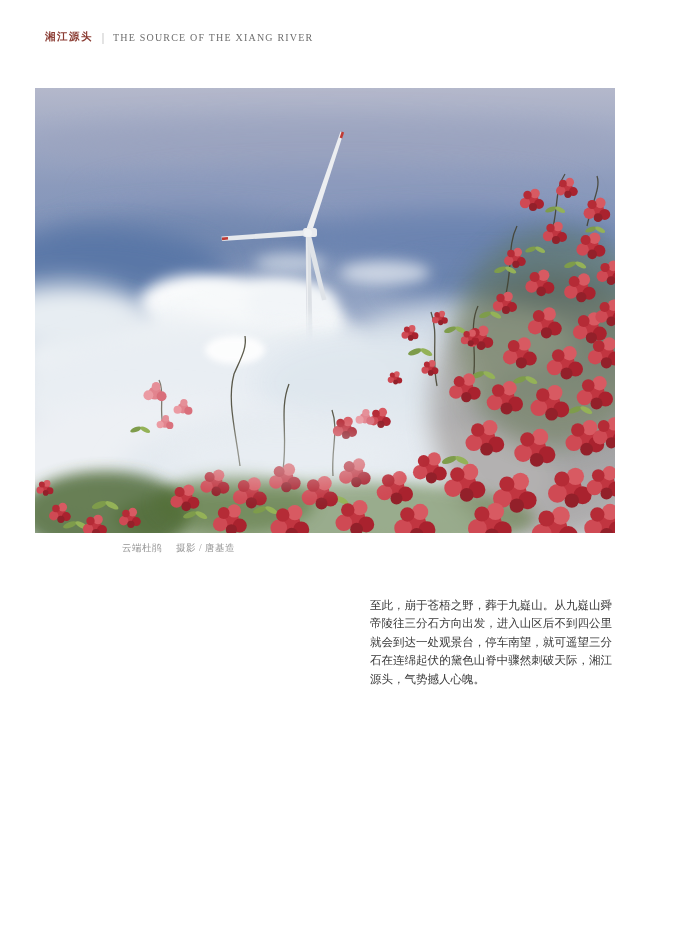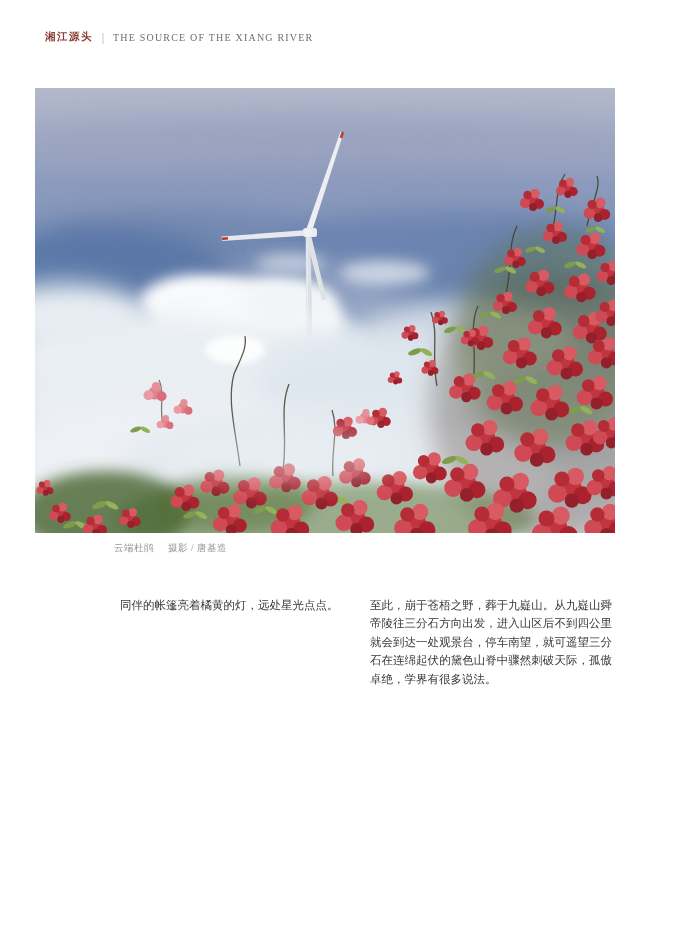--- a/index.html
+++ b/index.html
@@ -10,21 +10,21 @@
   .header{position:absolute;left:45px;top:30px;display:flex;align-items:center;}
   .h-cn{font-size:10.5px;font-weight:bold;color:#8a3b32;letter-spacing:1.5px;}
   .h-sep{color:#9a9a9a;font-size:10px;margin:0 9px;transform:scaleY(1.15);}
   .h-en{font-size:10px;color:#6e6e6e;letter-spacing:1.2px;font-family:"Liberation Serif",serif;}
 
   
   .photo{position:absolute;left:35px;top:88px;width:580px;height:445px;overflow:hidden;background:#9aa7c2;}
   .photo svg{display:block;}
 
   
-  .caption{position:absolute;left:114px;top:542px;font-size:9.5px;color:#949494;letter-spacing:.5px;}
+  .caption{position:absolute;left:122px;top:542px;font-size:9.5px;color:#949494;letter-spacing:.5px;}
   .cap-credit{margin-left:14px;}
 
   
   .columns{position:absolute;left:120px;top:596px;width:492px;display:flex;gap:8px;}
   .col{width:242px;font-size:11.5px;line-height:18.4px;color:#383838;text-align:justify;text-justify:inter-ideograph;}
   .col p{margin:0;}
   p.indent{text-indent:2em;}
 
   
   .foot-rule{position:absolute;left:35px;top:868px;width:580px;height:1px;background:#dcdcdc;}
@@ -234,24 +234,23 @@
       <ellipse cx="250" cy="368" rx="120" ry="28" fill="#eef2f5" opacity="0.4" filter="url(#b2)"></ellipse>
     </svg>
   </figure>
 
   <div class="caption">
     <span>云端杜鹃</span><span class="cap-credit">摄影 / 唐基造</span>
   </div>
 
   <main class="columns">
     <div class="col">
-      <p>同伴的帐篷亮着橘黄的灯，远处星光点点。</p>
     </div>
     <div class="col">
-      <p>至此，崩于苍梧之野，葬于九嶷山。从九嶷山舜帝陵往三分石方向出发，进入山区后不到四公里就会到达一处观景台，停车南望，就可遥望三分石在连绵起伏的黛色山脊中骤然刺破天际，孤傲卓绝，学界有很多说法。</p>
+      <p>至此，崩于苍梧之野，葬于九嶷山。从九嶷山舜帝陵往三分石方向出发，进入山区后不到四公里就会到达一处观景台，停车南望，就可遥望三分石在连绵起伏的黛色山脊中骤然刺破天际，湘江源头，气势撼人心魄。</p>
     </div>
   </main>
 
   <div class="foot-rule"></div>
   <footer class="footer">
     <span class="f-num">22</span>
     <span class="f-sep">|</span>
     <span class="f-mag">印象三蓝 · 2020</span>
   </footer>
 

